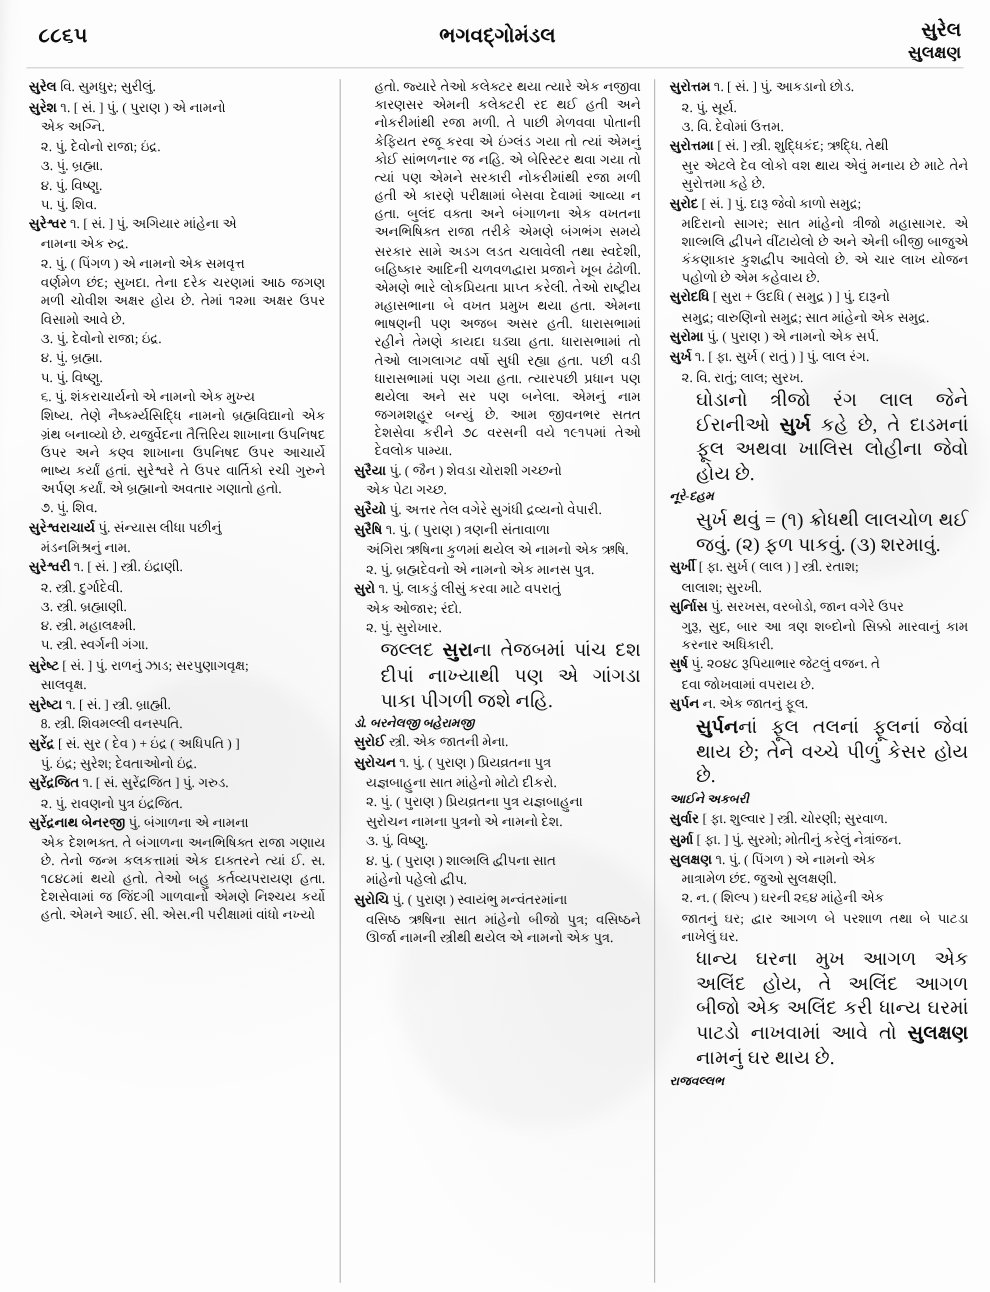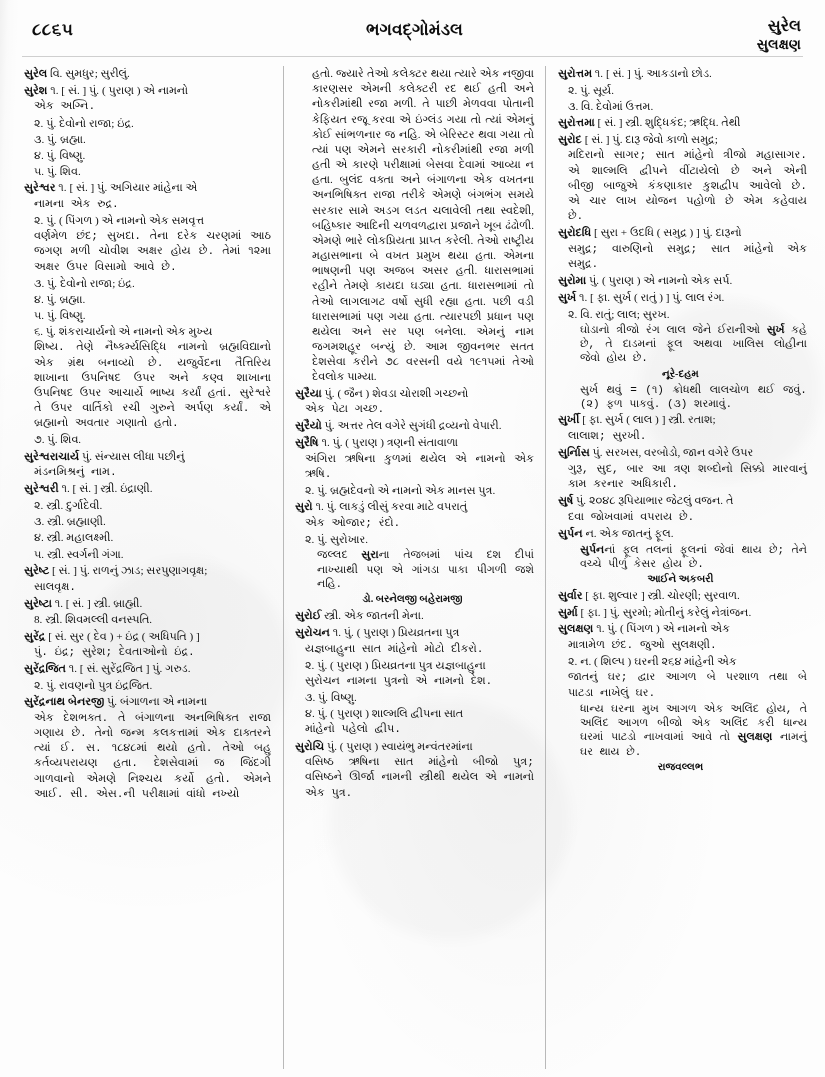--- a/index.html
+++ b/index.html
@@ -97,35 +97,35 @@
     text-align: justify;
     overflow: hidden;
   }
   .col.c1 { padding-left: 4px; padding-right: 12px; }
   .col.c2 { border-left: 1px solid #b9b9b9; border-right: 1px solid #b9b9b9; padding: 0 11px; }
   .col.c3 { padding-left: 12px; padding-right: 2px; }
 
   .entry { margin: 0 0 1.5px 0; }
   .entry .hw { font-weight: bold; }
   .sense { margin: 0 0 1px 0; padding-left: 10px; text-indent: 0; }
-  .cont  { margin: 0 0 1px 0; padding-left: 10px; font-family: Liberation Mono, monospace; }
+  .cont  { margin: 0 0 1px 0; padding-left: 10px; }
   .plain { margin: 0 0 1px 17px; }
   .quote {
     margin: 1px 0 1px 0;
     padding-left: 22px;
-    font-size: 11px;
+    font-size: 16px;
     line-height: 1.3;
-    font-family: Liberation Mono, monospace;
   }
   .cite {
-    text-align: center;
+    text-align: left;
     font-size: 10.3px;
     font-weight: bold;
     margin: 0 0 2px 0;
     padding-right: 4px;
+    font-style: italic;
   }
   b { font-weight: bold; }
 </style>
 </head>
 <body>
 
 <div class="page">
 
   <div class="smudge" style="left:80px; top:560px; width:210px; height:210px;"></div>
   <div class="smudge" style="left:330px; top:700px; width:240px; height:240px;"></div>
@@ -201,20 +201,21 @@
         <p class="sense">૪. પું. ( પુરાણ ) શાલ્મલિ દ્વીપના સાત</p>
         <p class="cont">માંહેનો પહેલો દ્વીપ.</p>
         <p class="entry"><span class="hw">સુરોચિ</span><span> પું. ( પુરાણ ) સ્વાયંભુ મન્વંતરમાંના</span></p>
         <p class="cont">વસિષ્ઠ ઋષિના સાત માંહેનો બીજો પુત્ર; વસિષ્ઠને ઊર્જા નામની સ્ત્રીથી થયેલ એ નામનો એક પુત્ર.</p>
       </div>
     <div class="col c3">
         <p class="entry"><span class="hw">સુરોત્તમ</span><span> ૧. [ સં. ] પું. આકડાનો છોડ.</span></p>
         <p class="sense">૨. પું. સૂર્ય.</p>
         <p class="sense">૩. વિ. દેવોમાં ઉત્તમ.</p>
         <p class="entry"><span class="hw">સુરોત્તમા</span><span> [ સં. ] સ્ત્રી. શુદ્ધિકંદ; ઋદ્ધિ. તેથી</span></p>
+        <p class="cont">સુર એટલે દેવ લોકો વશ થાય એવું મનાય છે માટે તેને સુરોત્તમા કહે છે.</p>
         <p class="entry"><span class="hw">સુરોદ</span><span> [ સં. ] પું. દારૂ જેવો કાળો સમુદ્ર;</span></p>
         <p class="cont">મદિરાનો સાગર; સાત માંહેનો ત્રીજો મહાસાગર. એ શાલ્મલિ દ્વીપને વીંટાયેલો છે અને એની બીજી બાજુએ કંકણાકાર કુશદ્વીપ આવેલો છે. એ ચાર લાખ યોજન પહોળો છે એમ કહેવાય છે.</p>
         <p class="entry"><span class="hw">સુરોદધિ</span><span> [ સુરા + ઉદધિ ( સમુદ્ર ) ] પું. દારૂનો</span></p>
         <p class="cont">સમુદ્ર; વારુણિનો સમુદ્ર; સાત માંહેનો એક સમુદ્ર.</p>
         <p class="entry"><span class="hw">સુરોમા</span><span> પું. ( પુરાણ ) એ નામનો એક સર્પ.</span></p>
         <p class="entry"><span class="hw">સુર્ખ</span><span> ૧. [ ફા. સુર્ખ ( રાતું ) ] પું. લાલ રંગ.</span></p>
         <p class="sense">૨. વિ. રાતું; લાલ; સુરખ.</p>
         <p class="quote">ઘોડાનો ત્રીજો રંગ લાલ જેને ઈરાનીઓ <b>સુર્ખ</b> કહે છે, તે દાડમનાં ફૂલ અથવા ખાલિસ લોહીના જેવો હોય છે.</p>
         <p class="cite">નૂરે-દહમ</p>
         <p class="quote">સુર્ખ થવું = (૧) ક્રોધથી લાલચોળ થઈ જવું. (૨) ફળ પાકવું. (૩) શરમાવું.</p>

